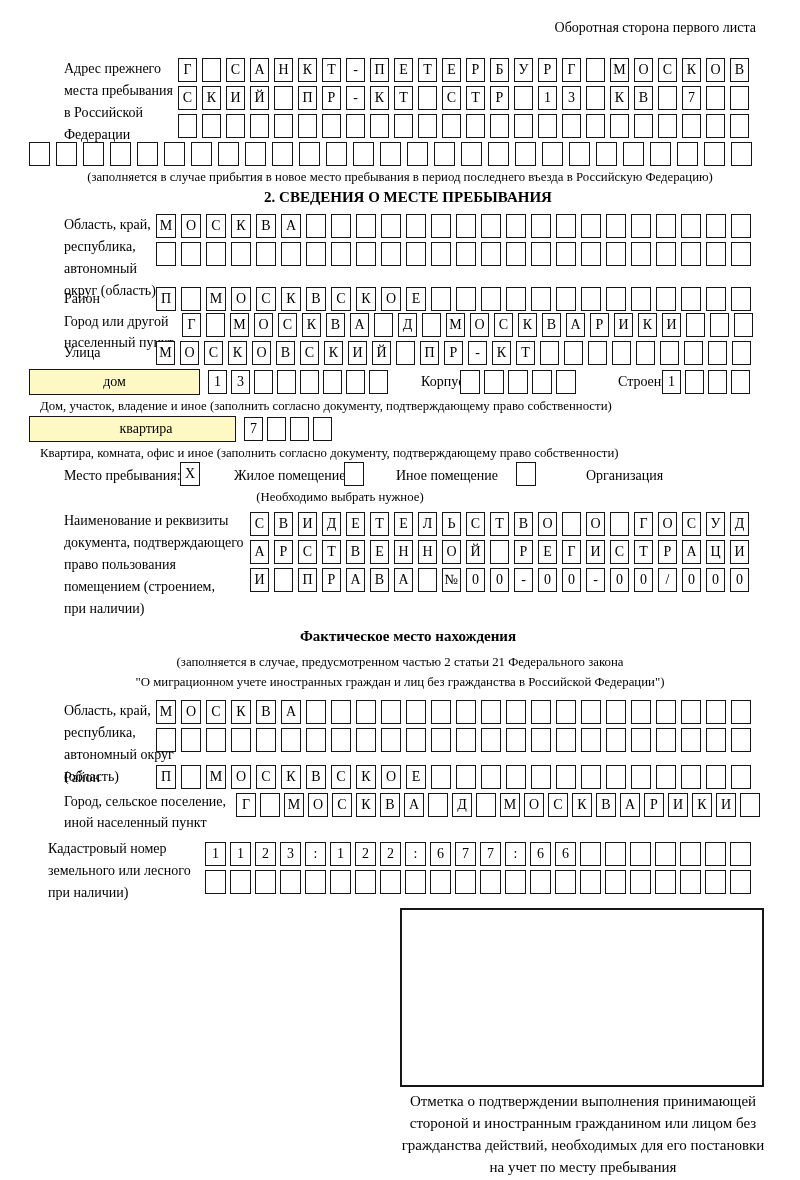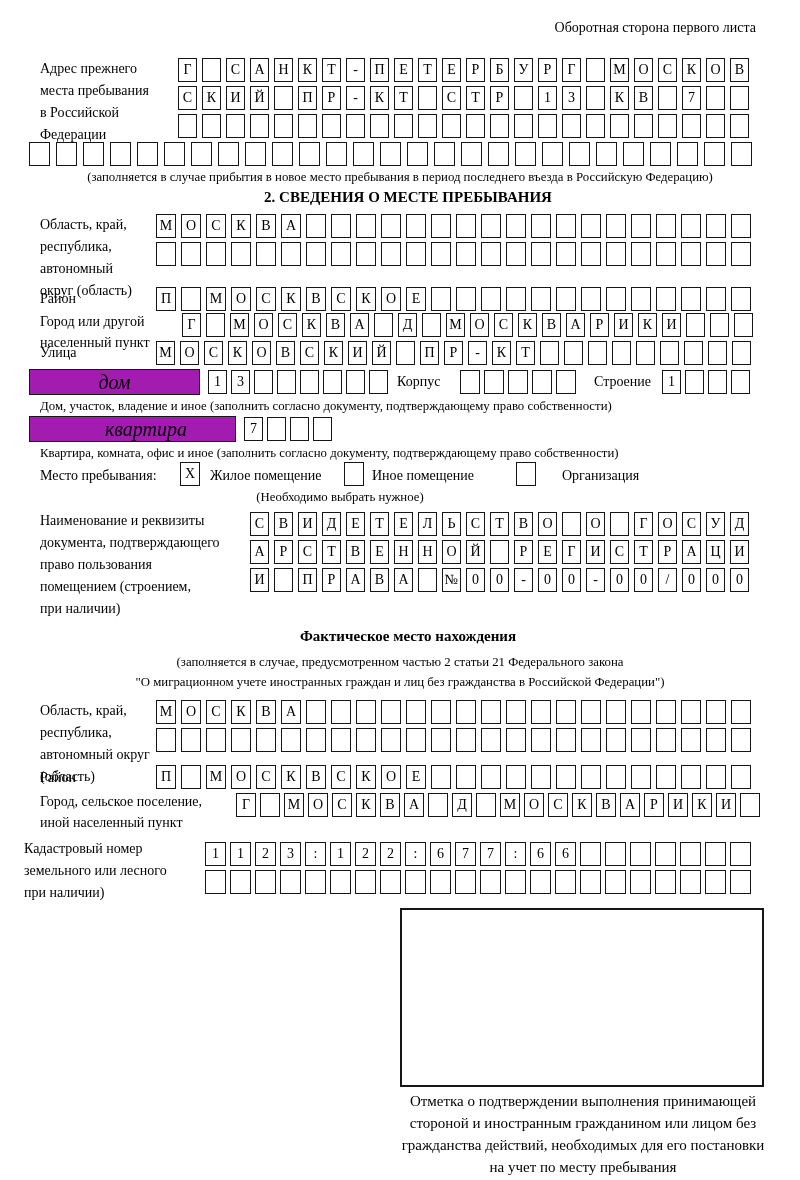--- a/index.html
+++ b/index.html
@@ -1,25 +1,25 @@
 <!DOCTYPE html>
 <html><head>
 <meta charset="utf-8">
 <style>
   html,body{margin:0;padding:0;background:#fff;}
   #page{position:relative;width:800px;height:1180px;background:#ffffff;
         font-family:"Liberation Serif","DejaVu Serif",serif;color:#000;overflow:hidden;}
   .abs{position:absolute;}
-  .lbl{font-size:14px;line-height:22px;}
+  .lbl{font-size:14px;line-height:22px;margin-left:24px;}
   .lbl.tight{line-height:21px;}
   .cellrow{position:absolute;display:flex;gap:var(--g,5px);}
   .cell{box-sizing:border-box;width:var(--w,19px);height:24px;border:1.6px solid #161616;
         display:flex;align-items:center;justify-content:center;font-size:14px;background:#fff;}
   .widebox{position:absolute;box-sizing:border-box;border:1.6px solid #161616;height:26px;
-        display:flex;align-items:center;justify-content:center;font-size:20px;background:#a21caf;font-style:italic;}
+        display:flex;align-items:center;justify-content:center;font-size:14px;background:#fef9c3;}
   .chkbox{position:absolute;box-sizing:border-box;width:20px;height:24px;border:1.6px solid #161616;
         display:flex;align-items:center;justify-content:center;font-size:14px;background:#fff;}
   .cap{font-size:12.8px;}
   .center{left:0;width:800px;text-align:center;}
   .bold{font-weight:bold;padding-left:8px;}
   .t15{font-size:15px;}
   .stamp{position:absolute;border:2px solid #161616;background:#fff;}
   .rnote{font-size:14px;}
 </style>
 </head>

